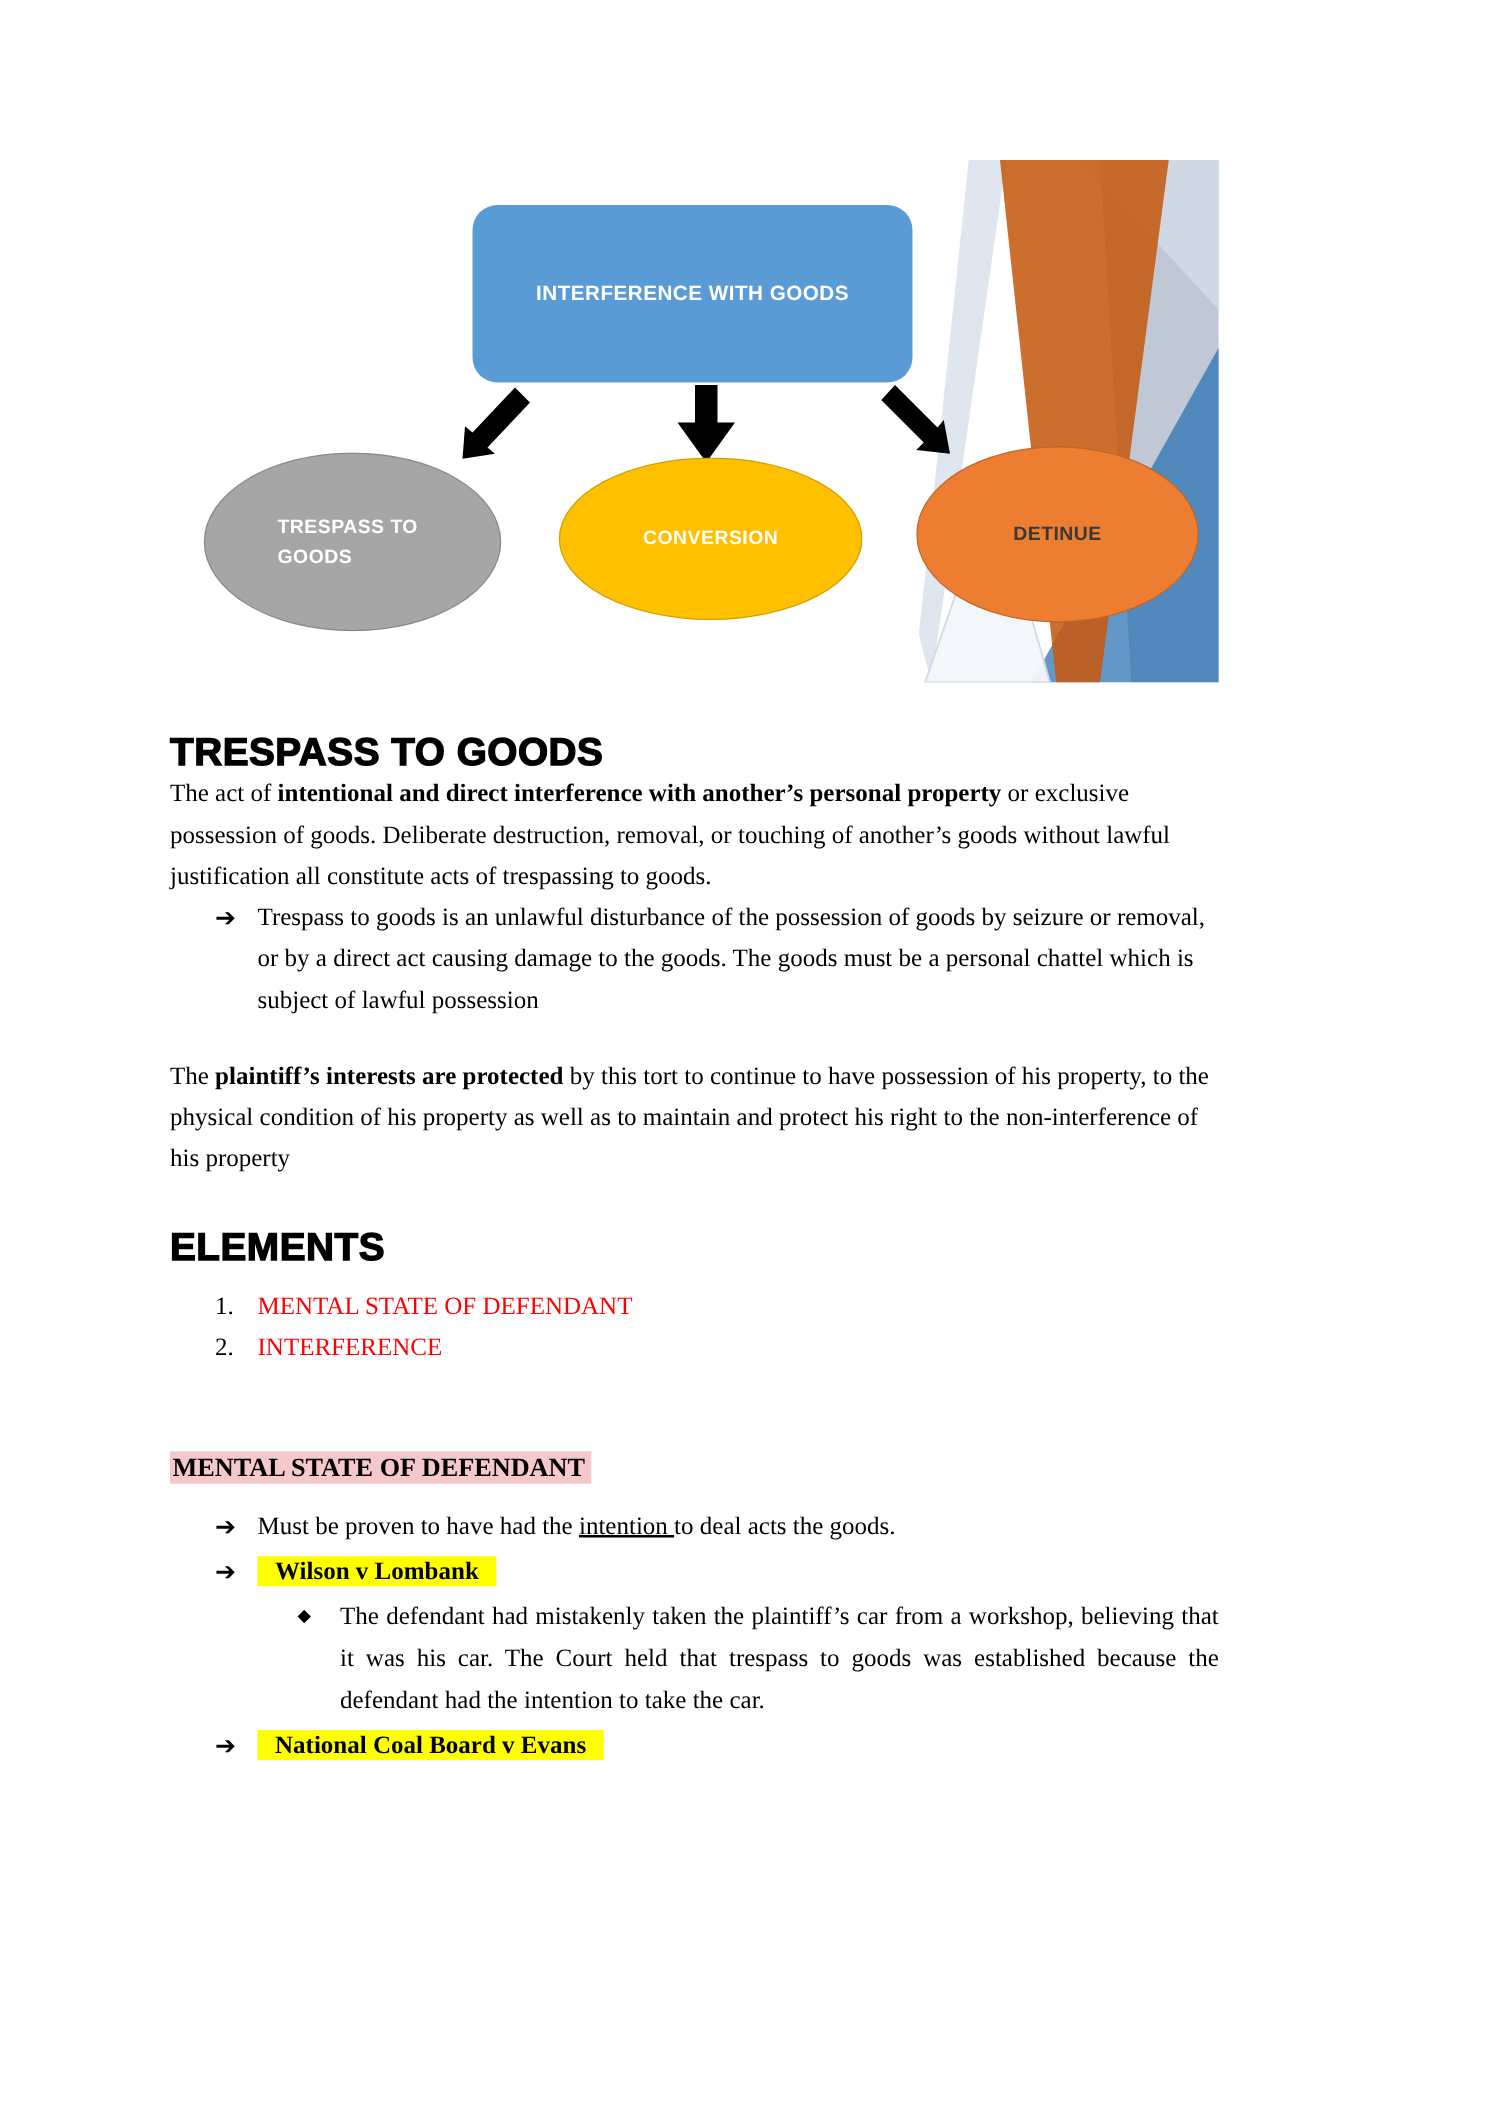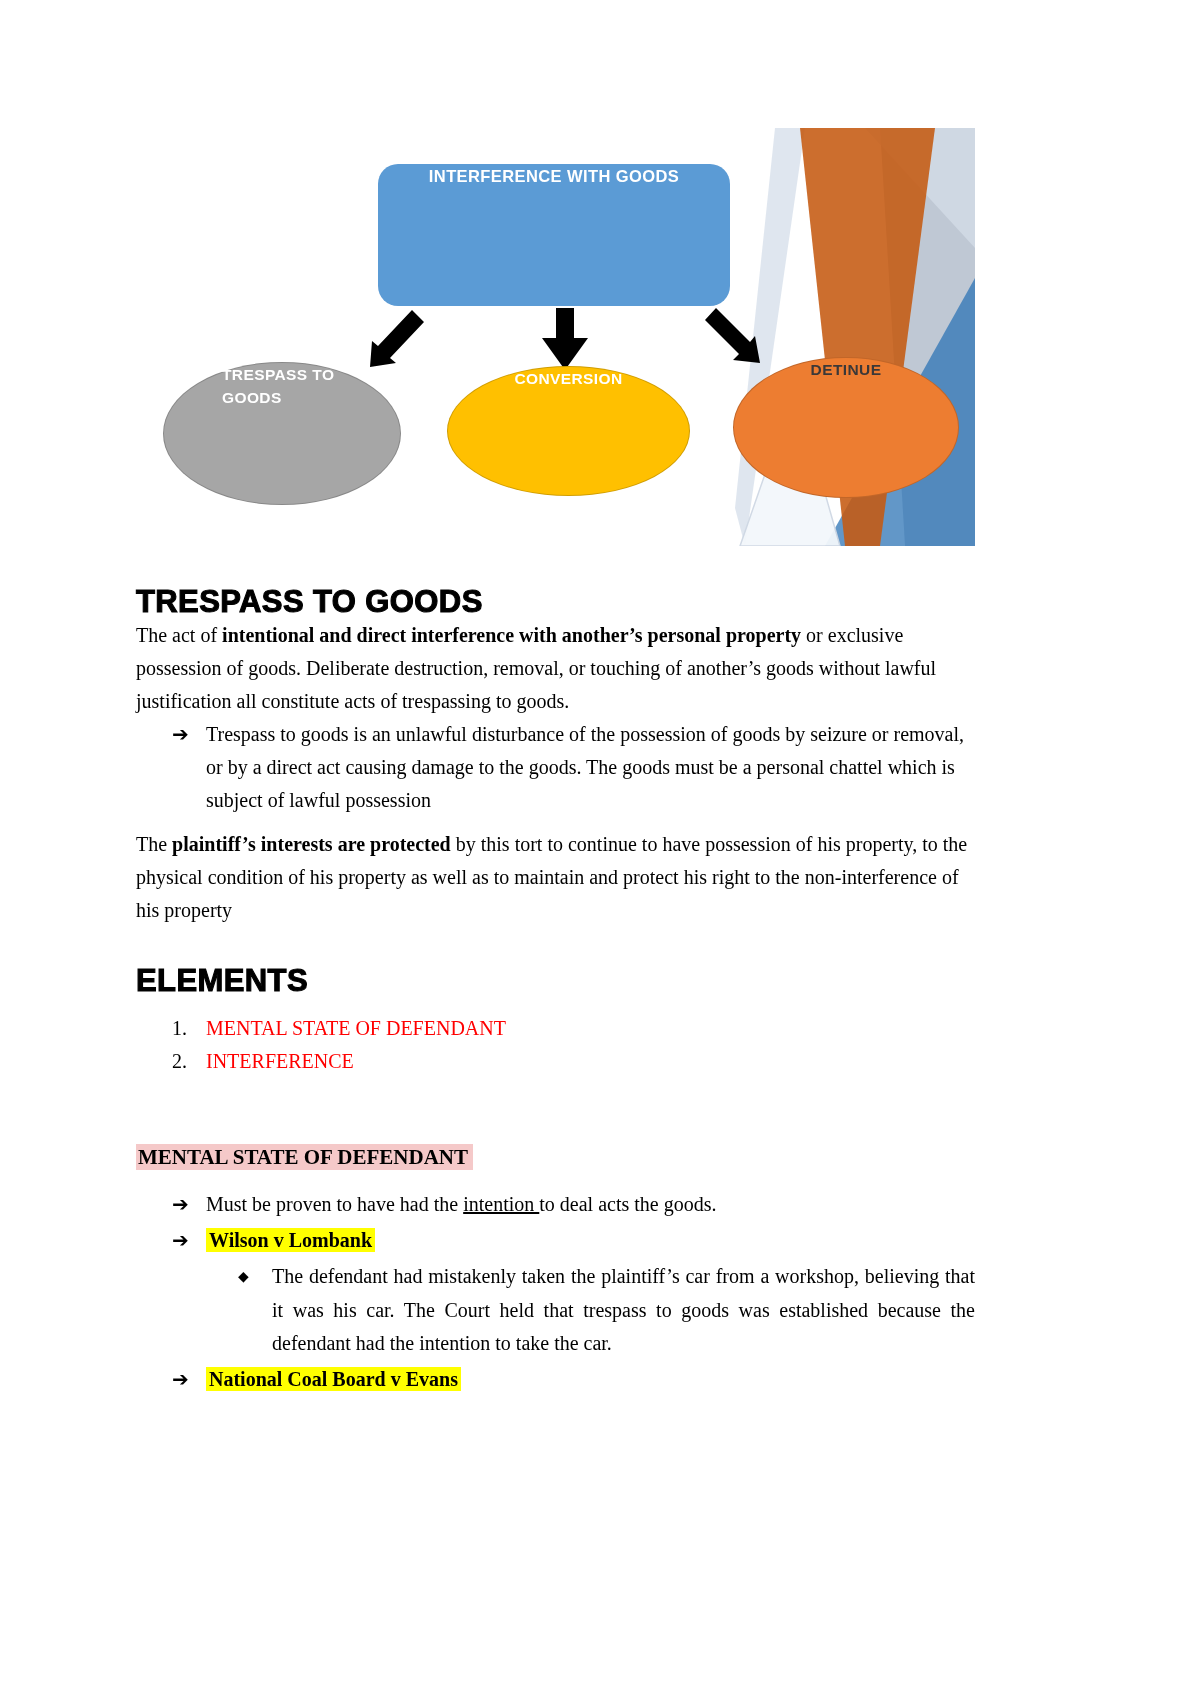--- a/index.html
+++ b/index.html
@@ -7,21 +7,21 @@
   body {
     width:1200px; height:1698px; position:relative; overflow:hidden;
     font-family:"Liberation Serif", serif; color:#000;
   }
 
   
   .diagram { position:relative; height:556px; }
   .deco   { position:absolute; left:735px; top:128px; width:240px; height:418px; }
   .arrows { position:absolute; left:328px; top:308px; width:460px; height:65px; }
   .node {
-    position:absolute; display:flex; justify-content:center;
+    position:absolute; display:flex; align-items:center; justify-content:center;
     font-family:"Liberation Sans", sans-serif; font-weight:bold; color:#fff;
     text-align:center;
   }
   .node span { font-size:15.5px; letter-spacing:0.4px; line-height:1.5; }
   .root {
     left:378px; top:164px; width:352px; height:142px;
     background:#5B9BD5; border-radius:20px;
   }
   .root span { font-size:16.5px; }
   .ell { border-radius:50%; border:1px solid rgba(0,0,0,0.18); }
@@ -32,41 +32,41 @@
 
   
   .content { padding:0 225px 0 136px; font-size:20px; line-height:1.66; }
   .display {
     font-family:"Liberation Sans", sans-serif; font-weight:800; font-size:31px;
     letter-spacing:0.4px; line-height:1.05; -webkit-text-stroke:1.1px #000;
   }
   .h-trespass { margin-top:30px; }
   .h-elements { margin-top:38px; }
   p.body  { }
-  p.body2 { margin-top:10px; }
+  p.body2 { margin-top:27px; }
   b.strong { font-weight:bold; }
 
   .bullet { display:flex; }
   .bullet .marker {
     flex:0 0 34px; font-family:"DejaVu Sans", sans-serif; font-weight:bold; color:#000;
   }
   .bullet .diamond { font-size:14px; padding-top:5px; }
   .l1 { margin-left:36px; }
   .l2 { margin-left:102px; }
   .btext { flex:1; }
   .just { text-align:justify; }
 
   .red-list { margin-top:14px; margin-left:36px; }
   .red-list .row { display:flex; }
   .red-list .num { flex:0 0 34px; }
   .red-list .label { color:#FF0000; }
 
   .sub { margin-top:62px; font-size:21px; font-weight:bold; }
   .hl-pink   { background:#F5C9C9; padding:1px 5px 1px 2px; }
-  .hl-yellow { background:#FFFF00; font-weight:bold; padding:1px 3px; }
+  .hl-yellow { background:#FFFF00; font-weight:bold; padding:1px 14px; }
   .u { text-decoration:underline; }
 
   .mt-a { margin-top:13px; }
   .mt-b { margin-top:3px; }
 </style>
 </head>
 <body>
 
 <div class="diagram">
 

